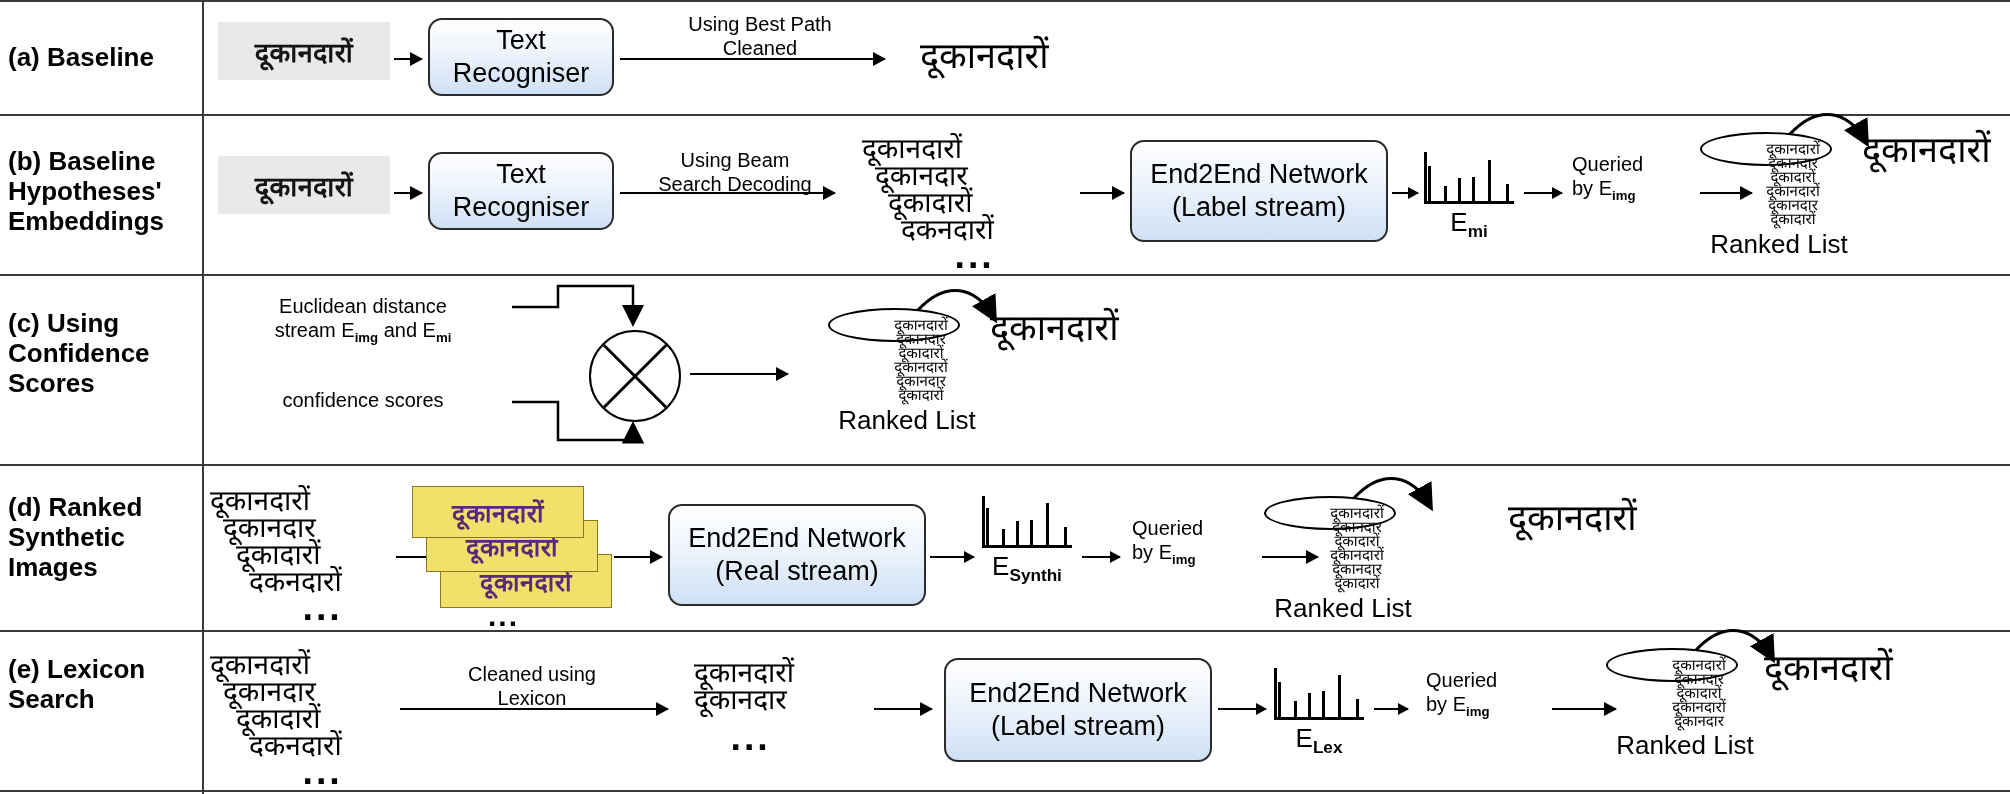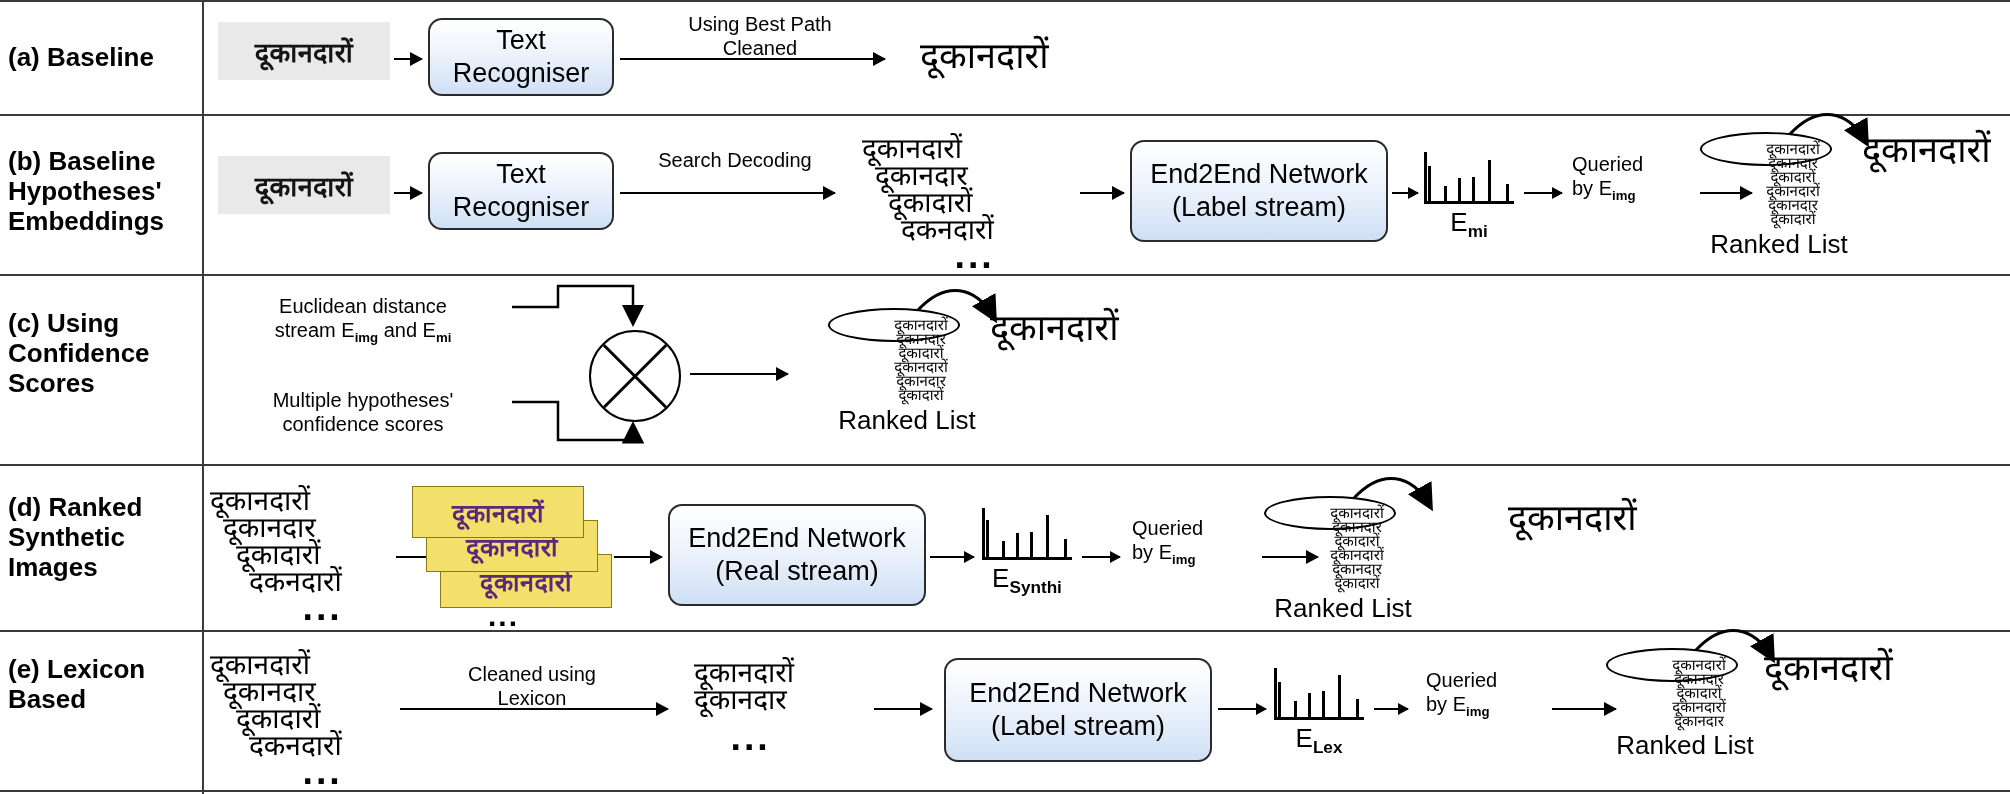--- a/index.html
+++ b/index.html
@@ -117,20 +117,21 @@
 
   <div class="arrow" style="left:394px;top:192px;width:28px;"></div>
 
   <div class="pbox" style="left:428px;top:152px;width:186px;height:78px;">
     <span>Text</span>
     <span>Recogniser</span>
   </div>
 
   <div class="arrow" style="left:620px;top:192px;width:215px;"></div>
   <div class="lbl two" style="left:630px;top:148px;width:210px;">
+    <div>Using Beam</div>
     <div>Search Decoding</div>
   </div>
 
   <div class="stair" style="left:862px;top:136px;">
     <div class="dev" style="margin-left:0px;">दूकानदारों</div>
     <div class="dev" style="margin-left:13px;">दूकानदार</div>
     <div class="dev" style="margin-left:26px;">दूकादारों</div>
     <div class="dev" style="margin-left:39px;">दकनदारों</div>
     <div class="dots" style="margin-left:92px;">...</div>
   </div>
@@ -184,21 +185,20 @@
     <div>Confidence</div>
     <div>Scores</div>
   </div>
 
   <div class="lbl two" style="left:218px;top:294px;width:290px;">
     <div>Euclidean distance</div>
     <div><span>stream E</span><sub>img</sub><span> and E</span><sub>mi</sub></div>
   </div>
 
   <div class="lbl two" style="left:218px;top:388px;width:290px;">
-    <div>Multiple hypotheses'</div>
     <div>confidence scores</div>
   </div>
 
   <div class="circx" style="left:589px;top:330px;width:88px;height:88px;">
     <i class="a"></i>
     <i class="b"></i>
   </div>
 
   <div class="arrow" style="left:690px;top:373px;width:98px;"></div>
 
@@ -246,21 +246,21 @@
 
   <div class="arrow" style="left:614px;top:556px;width:48px;"></div>
 
   <div class="pbox" style="left:668px;top:504px;width:258px;height:102px;">
     <span>End2End Network</span>
     <span>(Real stream)</span>
   </div>
 
   <div class="arrow thin" style="left:930px;top:556px;width:44px;"></div>
 
-  <div class="plot" style="left:982px;top:508px;width:90px;height:52px;">
+  <div class="plot" style="left:982px;top:496px;width:90px;height:52px;">
     <div class="axes"></div>
     <div class="spike" style="left:4px;height:76%;"></div>
     <div class="spike" style="left:20px;height:36%;"></div>
     <div class="spike" style="left:34px;height:52%;"></div>
     <div class="spike" style="left:48px;height:54%;"></div>
     <div class="spike" style="left:64px;height:86%;"></div>
     <div class="spike" style="left:82px;height:40%;"></div>
     <div class="cap"><span>E</span><sub>Synthi</sub></div>
   </div>
 
@@ -283,21 +283,21 @@
       <div class="dev">दूकादारों</div>
     </div>
     <div class="cap" style="padding-left:24px;">Ranked List</div>
   </div>
   <div class="ellipse" style="left:1264px;top:496px;width:128px;height:30px;"></div>
 
   <div class="lbl dev" style="left:1508px;top:496px;font-size:36px;">दूकानदारों</div>
 
   <div class="rowlabel" style="top:654px;">
     <div>(e) Lexicon</div>
-    <div>Based</div>
+    <div>Search</div>
   </div>
 
   <div class="stair" style="left:210px;top:652px;">
     <div class="dev" style="margin-left:0px;">दूकानदारों</div>
     <div class="dev" style="margin-left:13px;">दूकानदार</div>
     <div class="dev" style="margin-left:26px;">दूकादारों</div>
     <div class="dev" style="margin-left:39px;">दकनदारों</div>
     <div class="dots" style="margin-left:92px;">...</div>
   </div>
 

